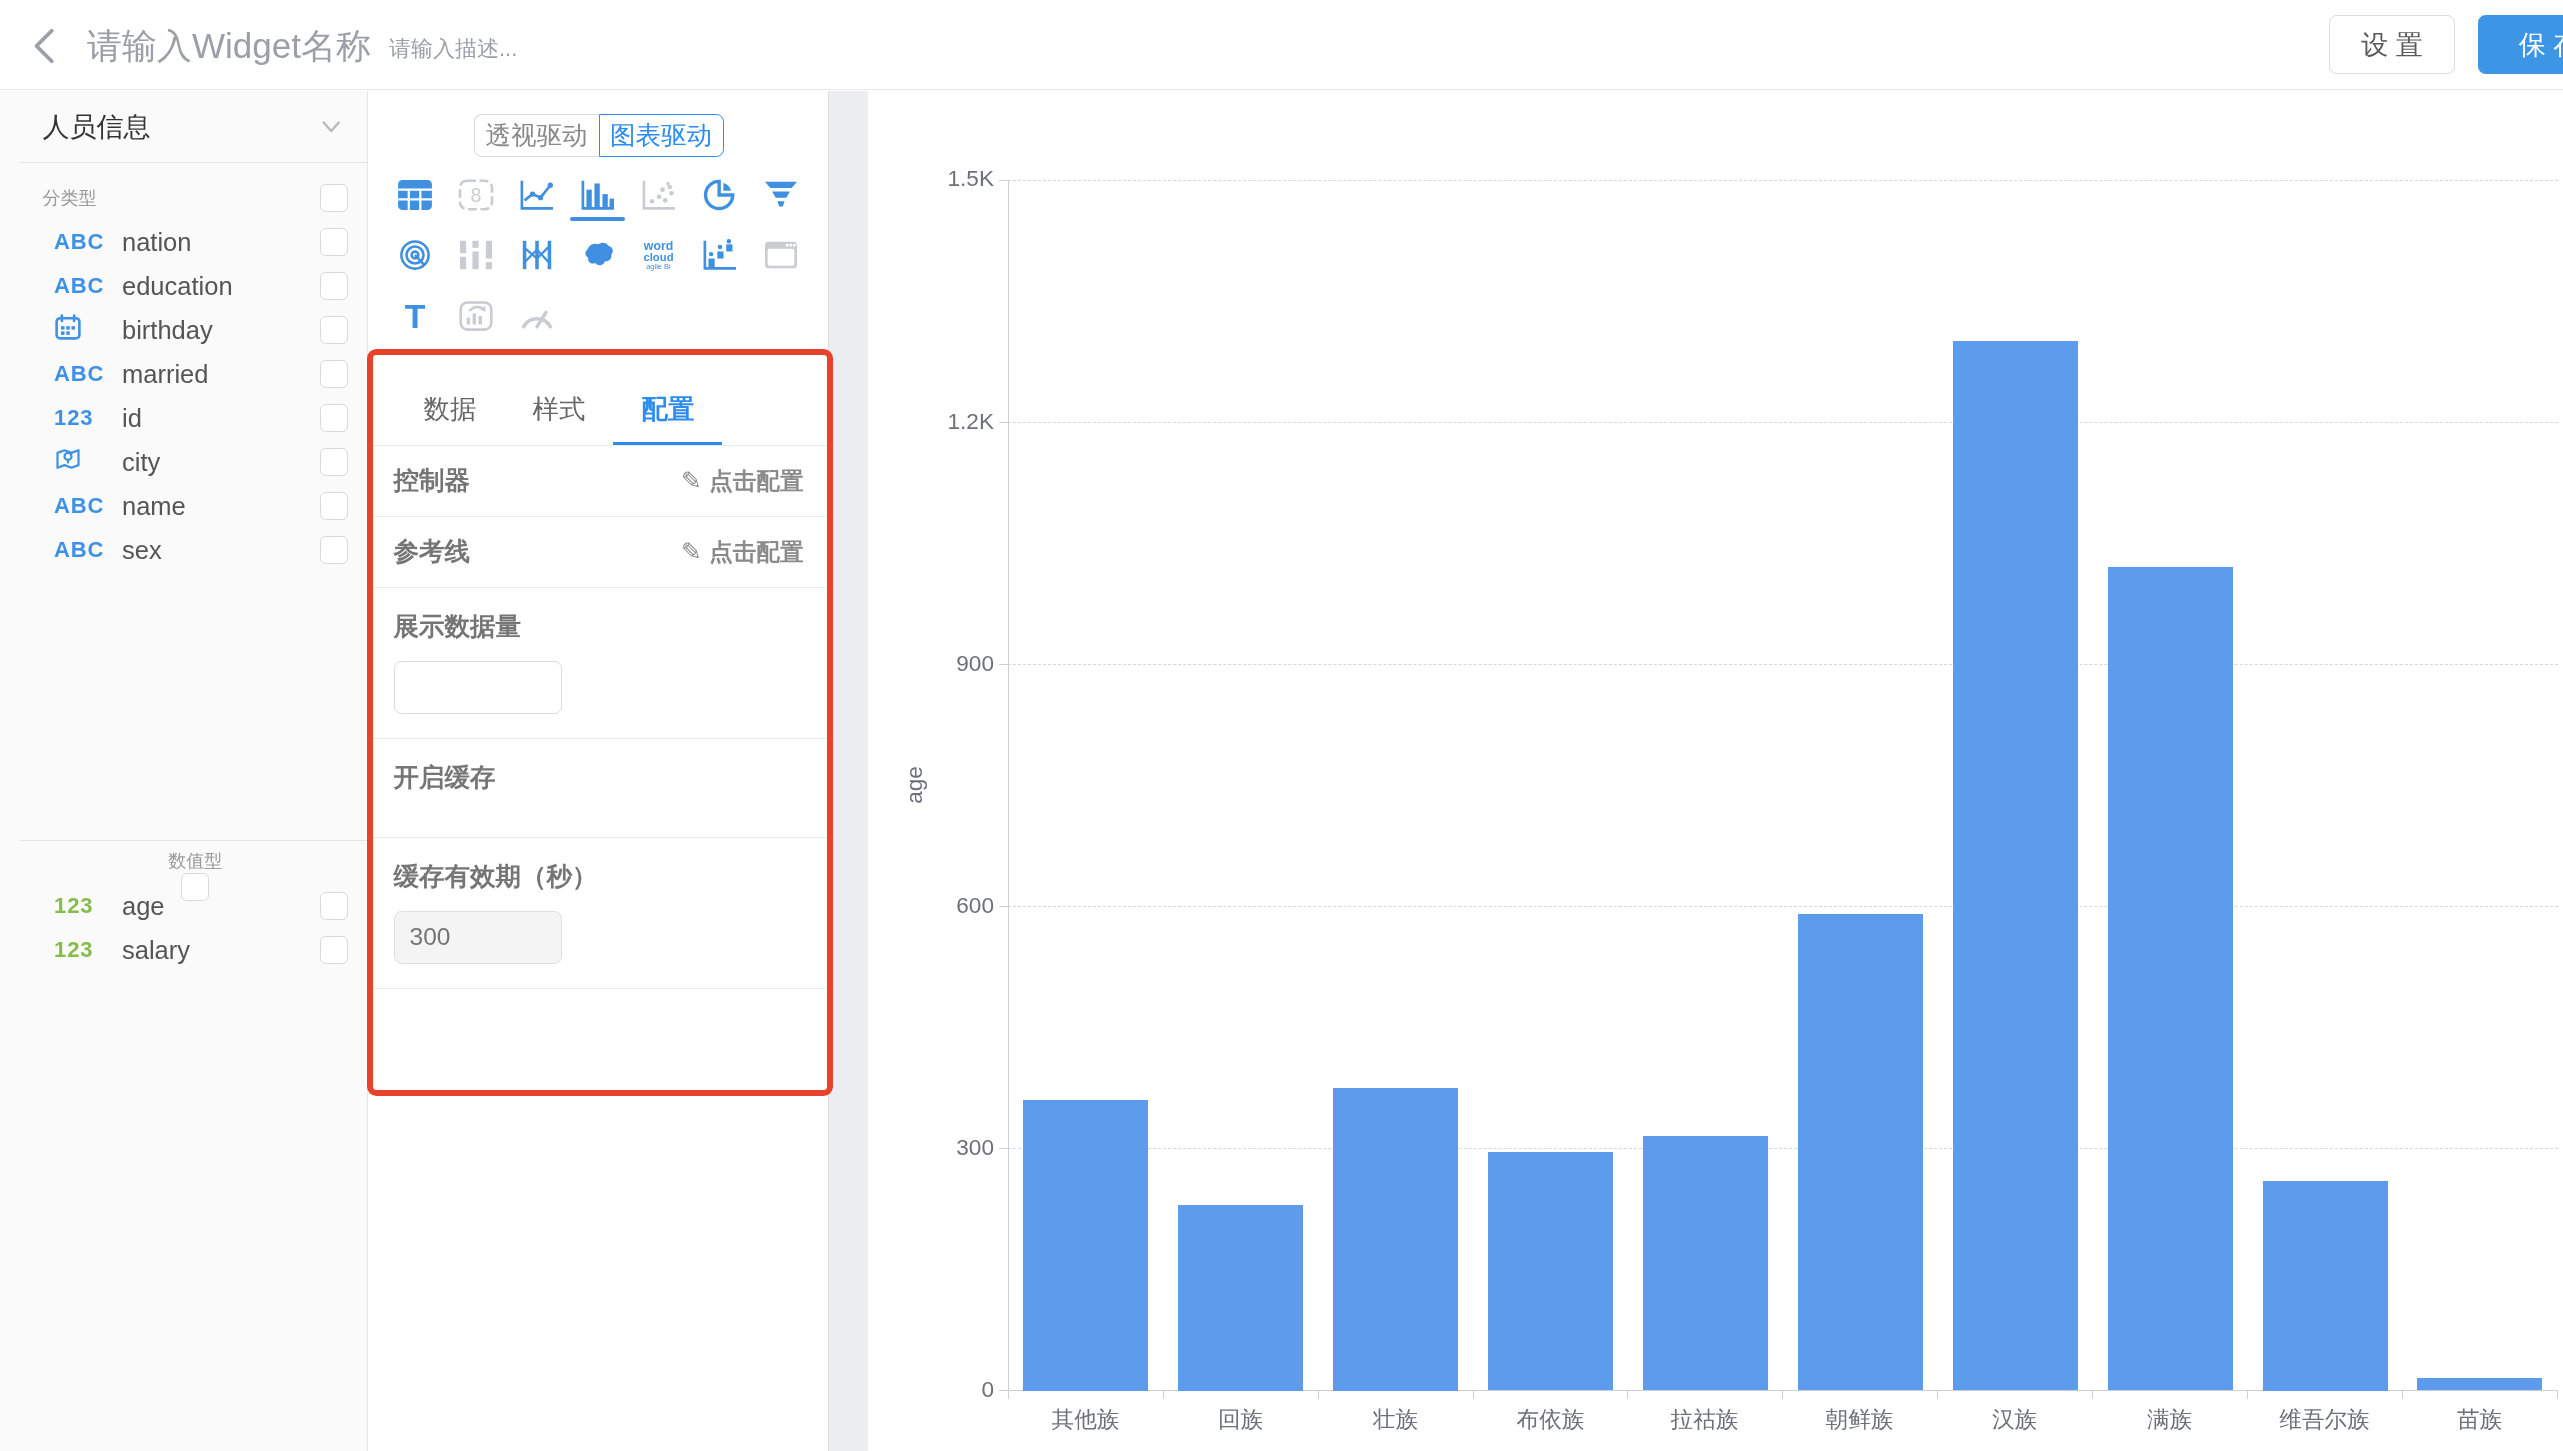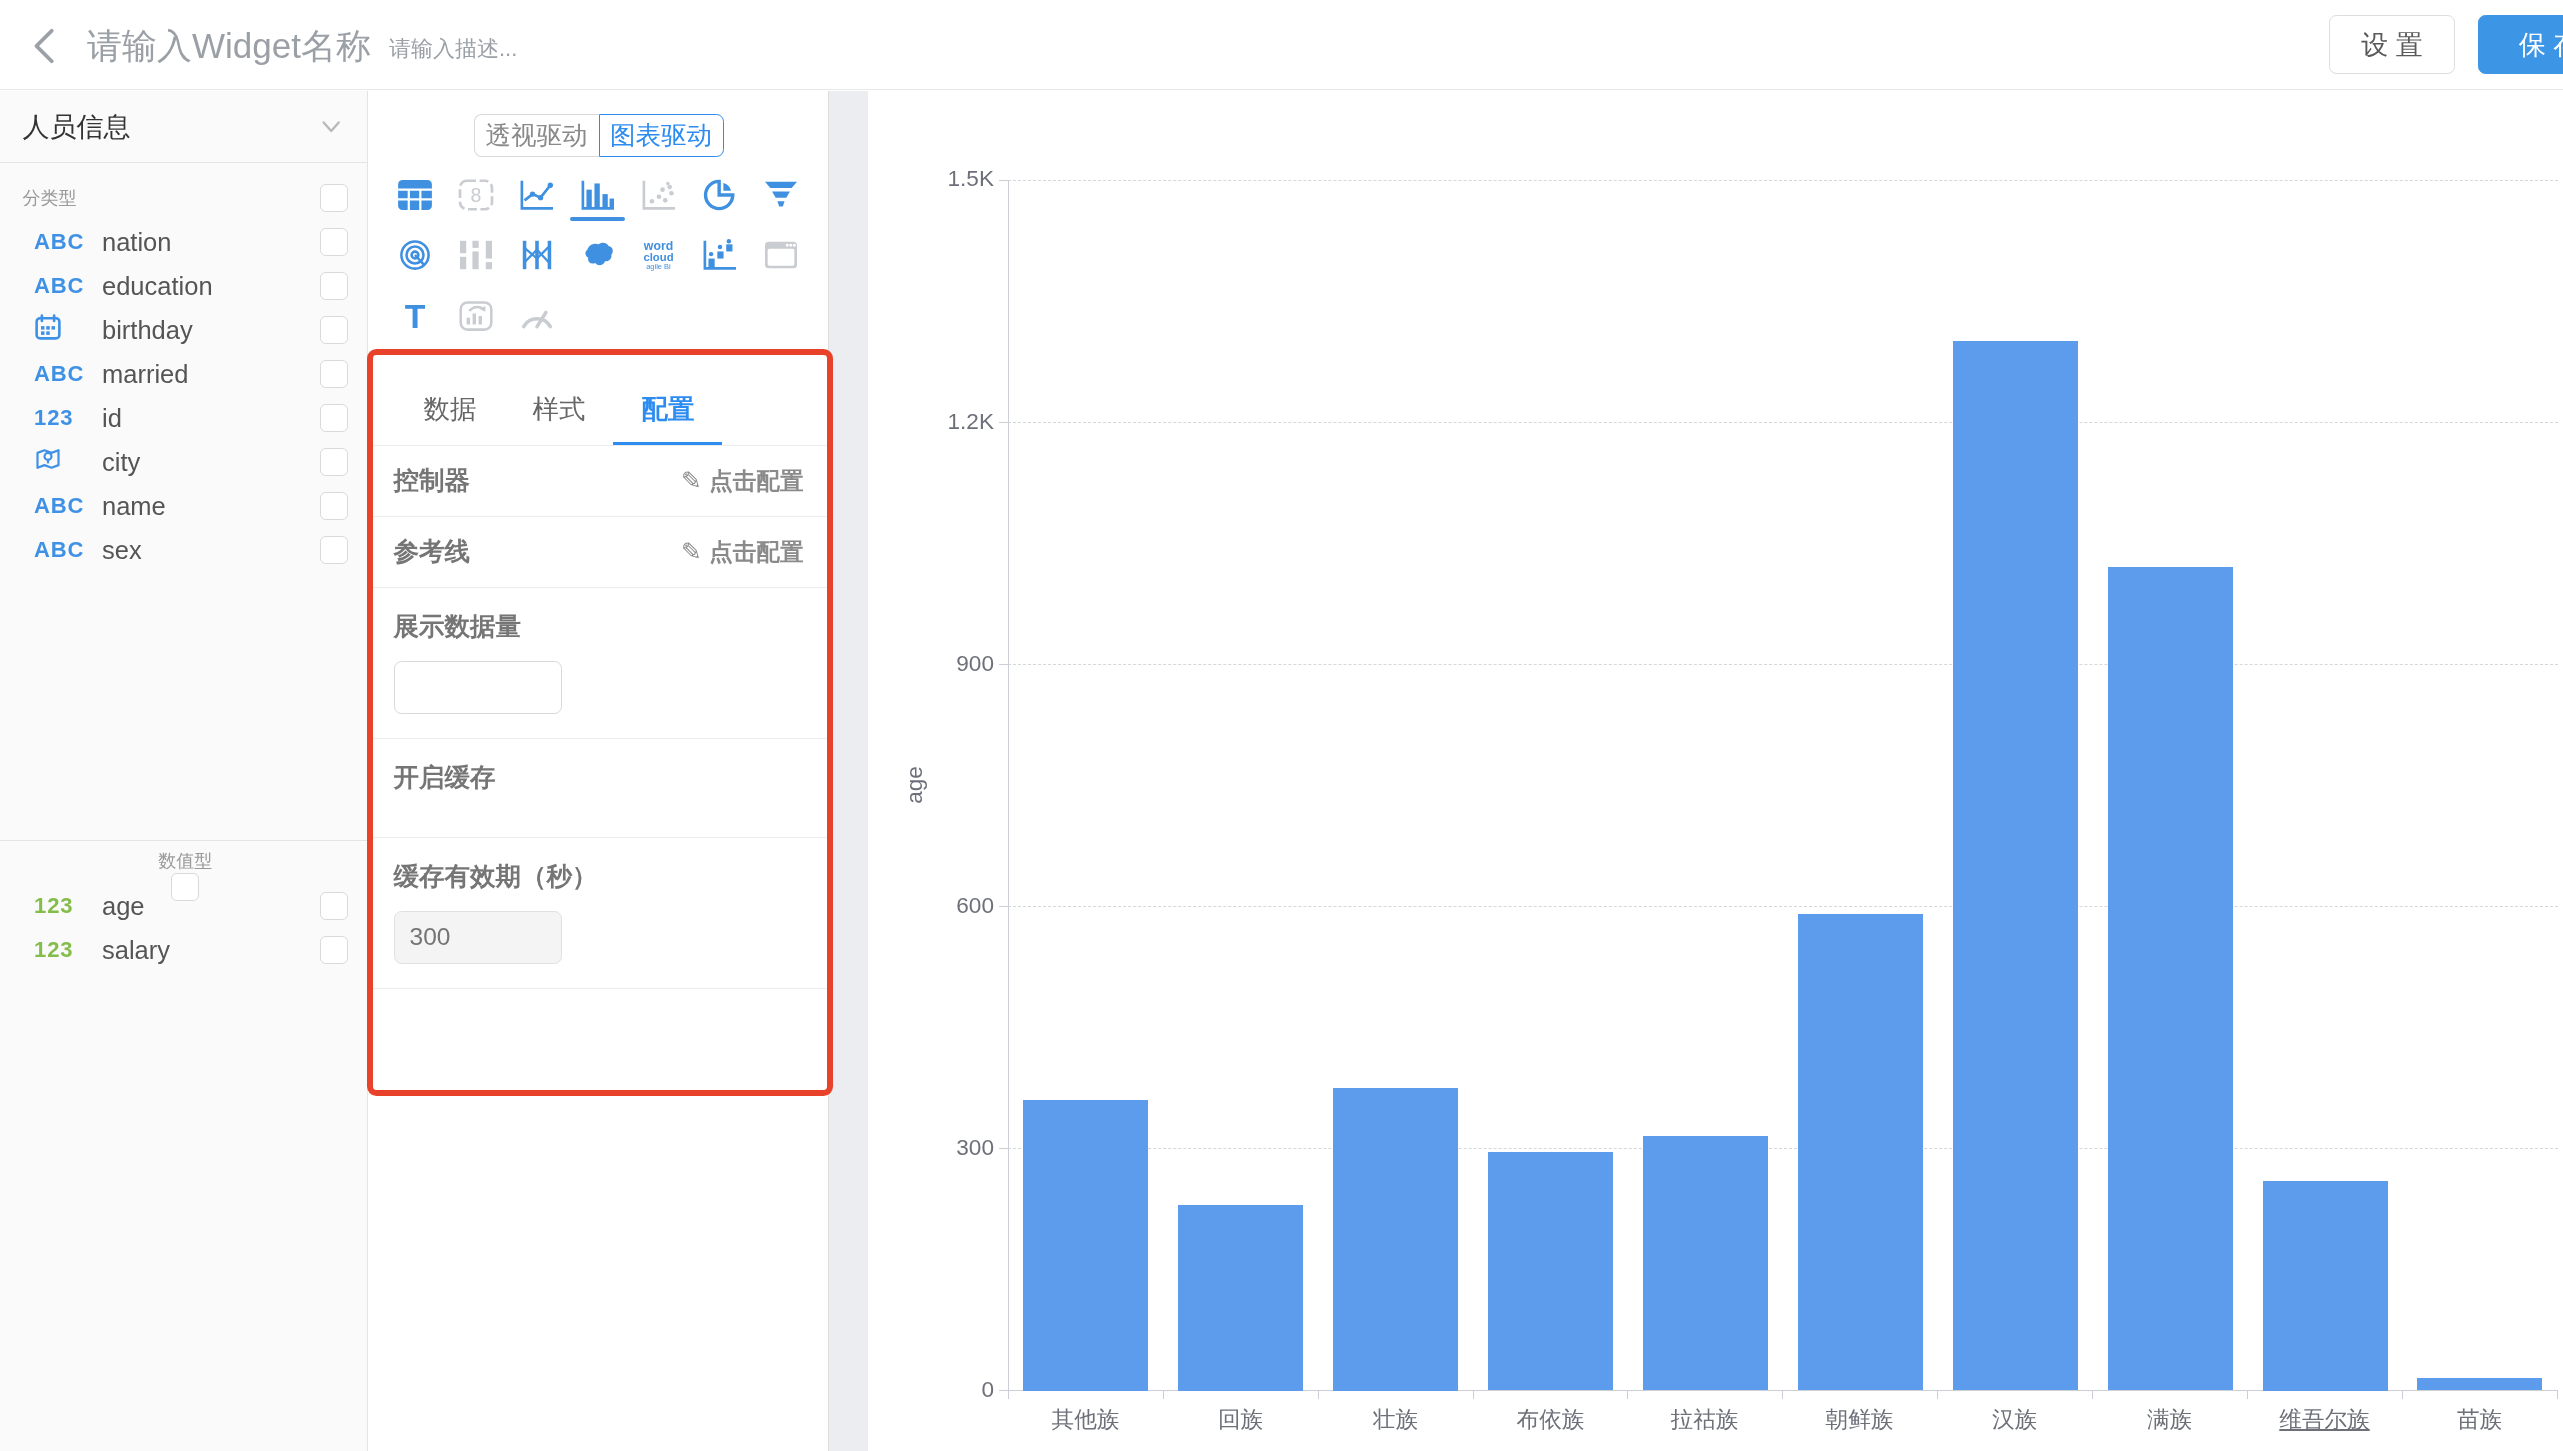--- a/index.html
+++ b/index.html
@@ -12,21 +12,21 @@
   .back-btn { position:absolute; left:24.5px; top:24.5px; width:42px; height:42px; cursor:pointer; }
   .widget-title { position:absolute; left:87px; top:22.6px; font-size:35px; color:#9aa0a6; }
   .widget-desc { position:absolute; left:389px; top:34px; font-size:22px; color:#9aa0a6; }
   .btn { position:absolute; top:15px; height:59px; border-radius:7.5px; font-size:27px;
     display:flex; align-items:center; justify-content:center; cursor:pointer; }
   .btn-settings { left:2329px; width:126px; background:#fff; border:0.9px solid #dcdcdc; color:#5a5a5a; }
   .btn-save { left:2478px; width:143px; background:#3d95e6; border:0.9px solid #3d95e6; color:#fff; }
 
   
   .sidebar { position:absolute; left:0; top:91px; width:368px; height:1361px;
-    background:#fafafa; border-right:0.9px solid #e4e4e4; }
+    background:#fafafa; border-right:0.9px solid #e4e4e4;padding-left:20px; }
   .dataset-row { height:72px; display:flex; align-items:center; padding:0 22.6px;
     border-bottom:0.9px solid #e4e4e4; }
   .dataset-name { font-size:27px; color:#333; flex:1; }
   .fields { padding-top:13.2px; }
   .section-row, .field-row { display:flex; align-items:center; height:44px; padding:0 19px 0 22.6px; }
   .section-label { font-size:18px; color:#9a9a9a; flex:1; }
   .field-row { padding-left:34px; }
   .field-icon { width:68px; font-size:22px; font-weight:bold; letter-spacing:0.9px; }
   .field-icon.blue { color:#3f91e5; }
   .field-icon.green { color:#85bd4b; }
@@ -464,21 +464,21 @@
       <div class="x-label" style="left: 605px; top: 1314px; width: 155px;">布依族</div>
       <div class="bar" style="left: 775px; top: 1046px; width: 125px; height: 254px; background: rgb(93, 156, 236);"></div>
       <div class="x-label" style="left: 759px; top: 1314px; width: 155px;">拉祜族</div>
       <div class="bar" style="left: 930px; top: 824px; width: 125px; height: 476px; background: rgb(93, 156, 236);"></div>
       <div class="x-label" style="left: 914px; top: 1314px; width: 155px;">朝鲜族</div>
       <div class="bar" style="left: 1085px; top: 251px; width: 125px; height: 1049px; background: rgb(93, 156, 236);"></div>
       <div class="x-label" style="left: 1069px; top: 1314px; width: 155px;">汉族</div>
       <div class="bar" style="left: 1240px; top: 477px; width: 125px; height: 823px; background: rgb(93, 156, 236);"></div>
       <div class="x-label" style="left: 1224px; top: 1314px; width: 155px;">满族</div>
       <div class="bar" style="left: 1395px; top: 1091px; width: 125px; height: 210px; background: rgb(93, 156, 236);"></div>
-      <div class="x-label" style="left: 1379px; top: 1314px; width: 155px; text-decoration: underline;">维吾尔族</div>
+      <div class="x-label" style="left: 1379px; top: 1314px; width: 155px;">维吾尔族</div>
       <div class="bar" style="left: 1549px; top: 1288px; width: 125px; height: 12px; background: rgb(93, 156, 236);"></div>
       <div class="x-label" style="left: 1534px; top: 1314px; width: 155px;">苗族</div>
       <div class="x-tick" style="left: 140px; top: 1300px;"></div>
       <div class="x-tick" style="left: 295px; top: 1300px;"></div>
       <div class="x-tick" style="left: 450px; top: 1300px;"></div>
       <div class="x-tick" style="left: 605px; top: 1300px;"></div>
       <div class="x-tick" style="left: 759px; top: 1300px;"></div>
       <div class="x-tick" style="left: 914px; top: 1300px;"></div>
       <div class="x-tick" style="left: 1069px; top: 1300px;"></div>
       <div class="x-tick" style="left: 1224px; top: 1300px;"></div>

